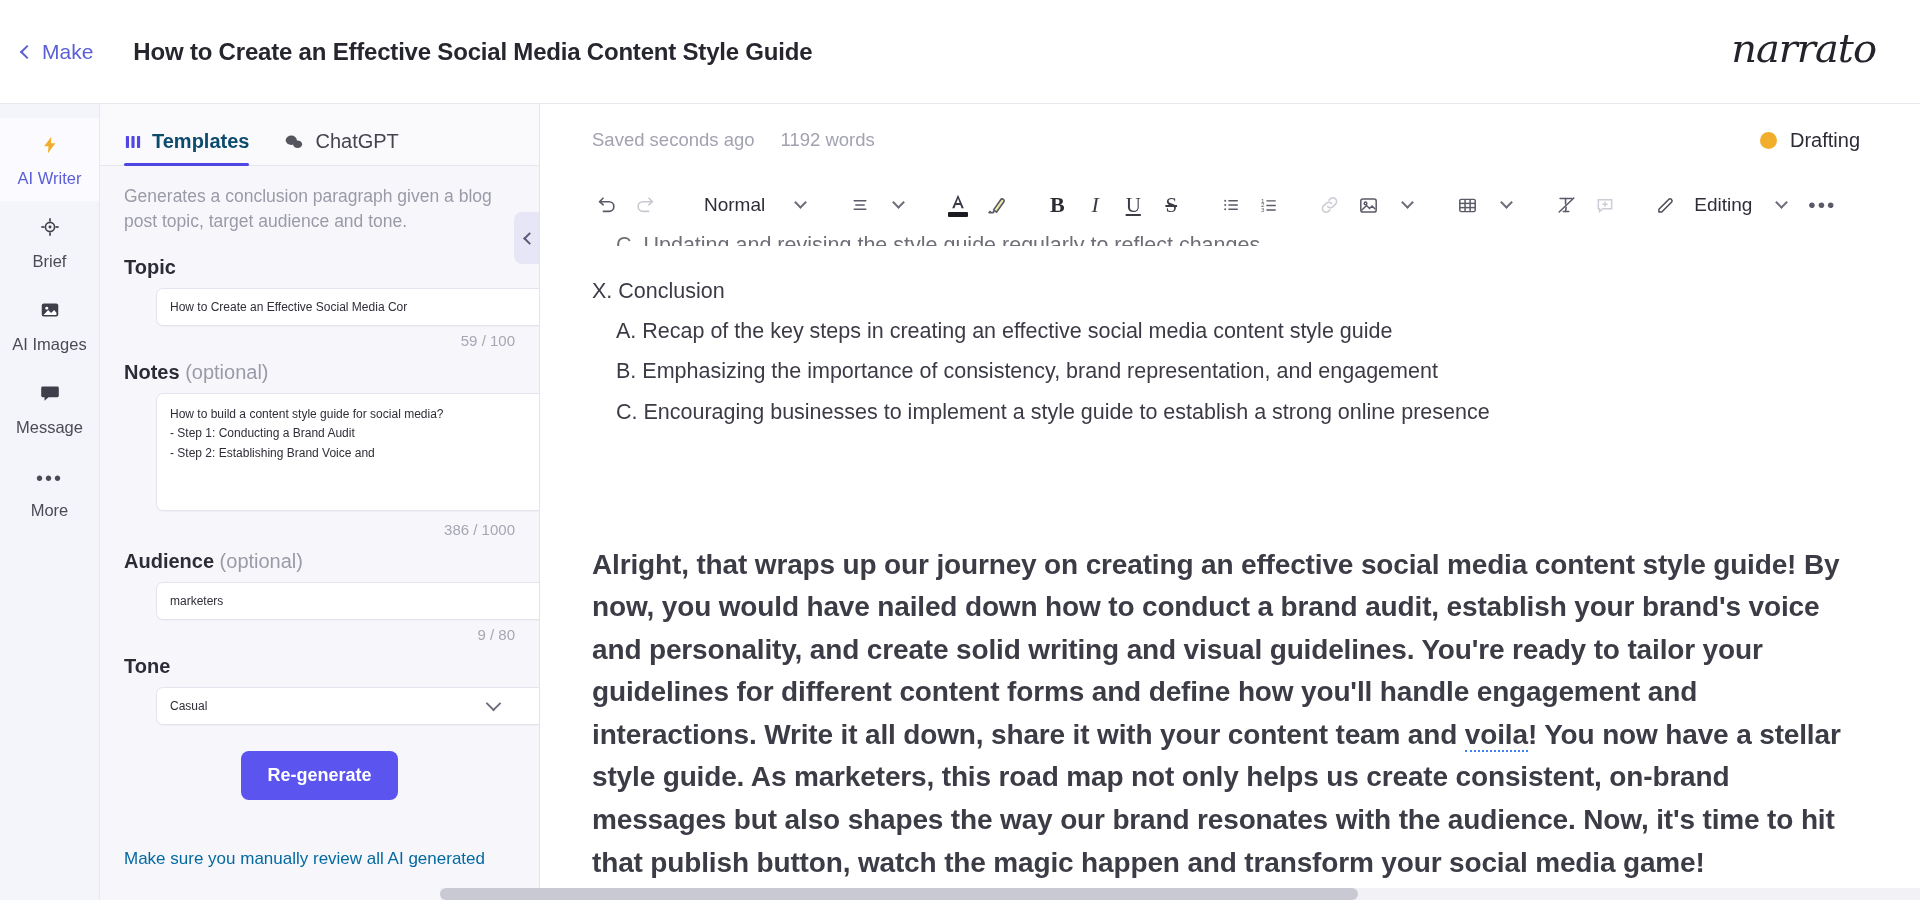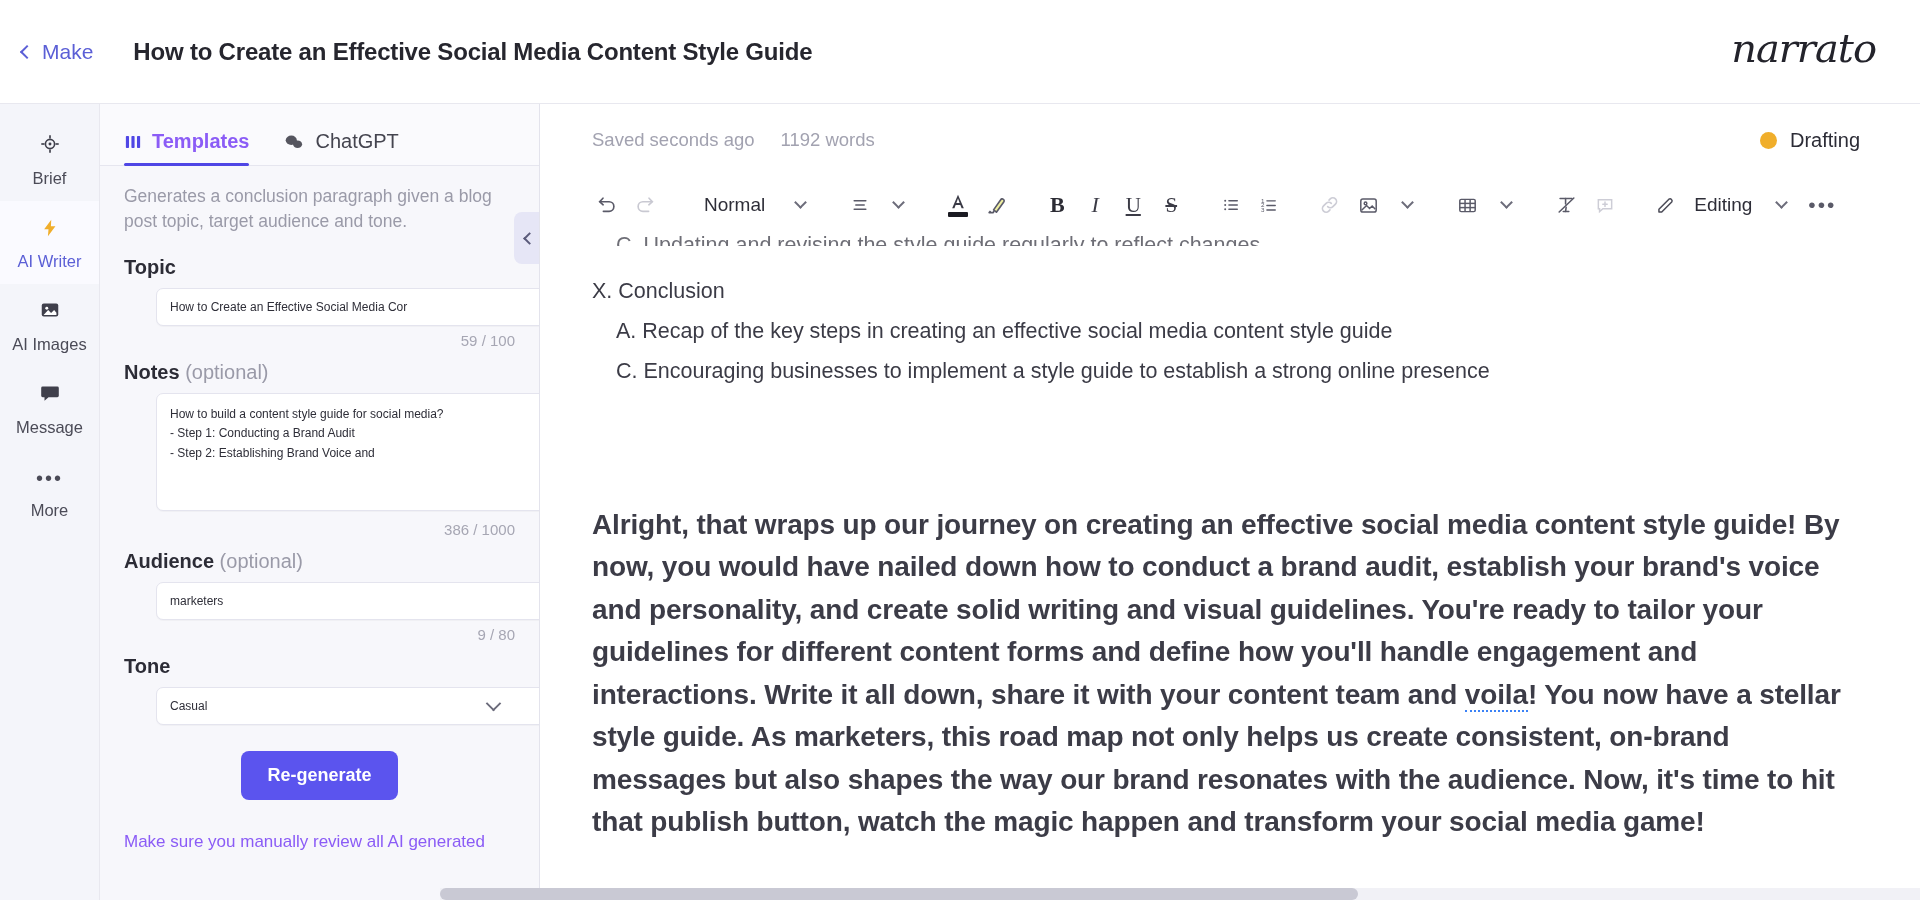--- a/index.html
+++ b/index.html
@@ -107,21 +107,21 @@
     border-bottom: 1px solid #e6e6ef;
   }
   .ptab {
     display: flex; align-items: center; gap: 10px;
     font-size: 20px;
     color: #44444f;
     padding-bottom: 12px;
     cursor: pointer;
     position: relative;
   }
-  .ptab.active { color: #8b5cf6; font-weight: bold; }
+  .ptab.active { color: #0c4a6e; font-weight: bold; }
   .ptab.active::after {
     content: ""; position: absolute; left: 0; right: 0; bottom: -1px;
     height: 3px; background: #4f46e5; border-radius: 2px;
   }
   .tab-ico { display: inline-flex; align-items: center; }
 
   .panel-scroll {
     flex: 1;
     padding: 18px 24px 10px 24px;
     overflow: hidden;
@@ -181,22 +181,22 @@
     color: #ffffff;
     border: none;
     border-radius: 8px;
     padding: 14px 26px;
     font-size: 18px;
     font-weight: bold;
     font-family: "Liberation Sans", sans-serif;
     cursor: pointer;
   }
   .disclaimer {
-    margin-top: 30px;
-    color: #8b5cf6;
+    margin-top: 47px;
+    color: #0369a1;
     font-size: 17px;
     line-height: 1.45;
   }
   .panel-collapse {
     position: absolute;
     right: -1px; top: 108px;
     width: 26px; height: 52px;
     background: #e6e6f6;
     border-radius: 8px 0 0 8px;
     display: flex; align-items: center; justify-content: center;
@@ -308,41 +308,41 @@
       <span>Make</span>
     </div>
     <div class="doc-title">How to Create an Effective Social Media Content Style Guide</div>
     <div class="brand">narrato</div>
   </div>
 
   <div class="body">
 
     <div class="rail">
 
+      <div class="rail-item active">
+        <span class="ricon">
+          <svg width="20" height="24" viewBox="0 0 24 24" fill="#f0ae2b">
+              <path d="M13.5 2 5 13.5h5.2L9.5 22 18.5 10h-5.4z"></path>
+            </svg>
+        </span>
+        <span class="rlabel">AI Writer</span>
+      </div>
+
       <div class="rail-item">
         <span class="ricon">
           <svg width="22" height="22" viewBox="0 0 24 24" fill="none" stroke="#3f3f4b" stroke-width="1.8">
             <circle cx="12" cy="12" r="5"></circle>
               <circle cx="12" cy="12" r="1.6" fill="#3f3f4b" stroke="none"></circle>
             <line x1="12" y1="2.5" x2="12" y2="6"></line>
               <line x1="12" y1="18" x2="12" y2="21.5"></line>
             <line x1="2.5" y1="12" x2="6" y2="12"></line>
               <line x1="18" y1="12" x2="21.5" y2="12"></line>
           </svg>
         </span>
         <span class="rlabel">Brief</span>
-      </div>
-
-      <div class="rail-item active">
-        <span class="ricon">
-          <svg width="20" height="24" viewBox="0 0 24 24" fill="#f0ae2b">
-              <path d="M13.5 2 5 13.5h5.2L9.5 22 18.5 10h-5.4z"></path>
-            </svg>
-        </span>
-        <span class="rlabel">AI Writer</span>
       </div>
 
       <div class="rail-item">
         <span class="ricon">
           <svg width="24" height="22" viewBox="0 0 24 24" fill="#3f3f4b">
             <rect x="3" y="5" width="18" height="14" rx="2.2"></rect>
             <circle cx="8.5" cy="10" r="1.6" fill="#ffffff"></circle>
             <path d="M5 17.5 10 12l3.2 3.3L16.5 12 19 15v2.5z" fill="#ffffff"></path>
           </svg>
         </span>
@@ -582,20 +582,23 @@
 
       <div class="canvas">
         <div class="page">
 
           <div class="outline-line outline-cut">
             <span style="margin-left:24px;">C. Updating and revising the style guide regularly to reflect changes</span>
           </div>
 
           <div class="outline-line lvl1">X. Conclusion</div>
           <div class="outline-line lvl2">A. Recap of the key steps in creating an effective social media content style guide</div>
+          <div class="outline-line lvl2">
+            <span>B. Emphasizing the importance of consistency, brand representation, and engagement</span>
+          </div>
           <div class="outline-line lvl2">C. Encouraging businesses to implement a style guide to establish a strong online presence</div>
 
           <div class="body-para">
             <span>Alright, that wraps up our journey on creating an effective social media content style guide! By now, you would have nailed down how to conduct a brand audit, establish your brand's voice and personality, and create solid writing and visual guidelines. You're ready to tailor your guidelines for different content forms and define how you'll handle engagement and interactions. Write it all down, share it with your content team and </span><span class="spell">voila</span><span>! You now have a stellar style guide. As marketers, this road map not only helps us create consistent, on-brand messages but also shapes the way our brand resonates with the audience. Now, it's time to hit that publish button, watch the magic happen and transform your social media game!</span>
           </div>
         </div>
       </div>
 
       <div class="hscroll">
         <div class="thumb"></div>

